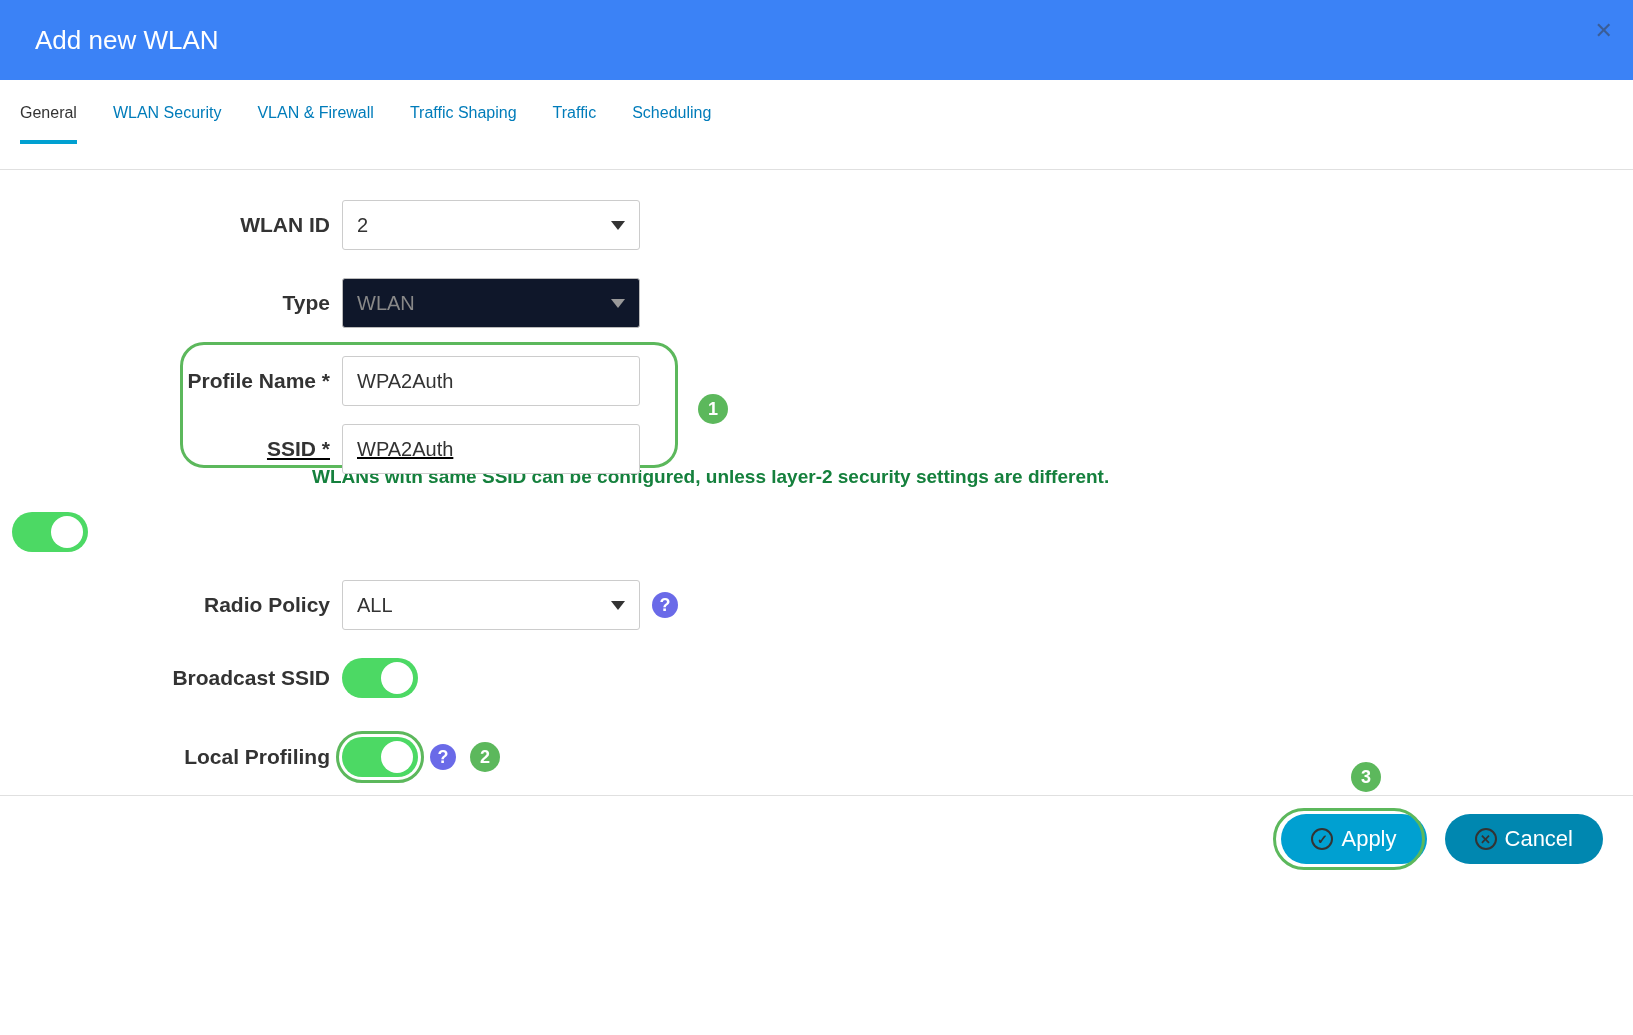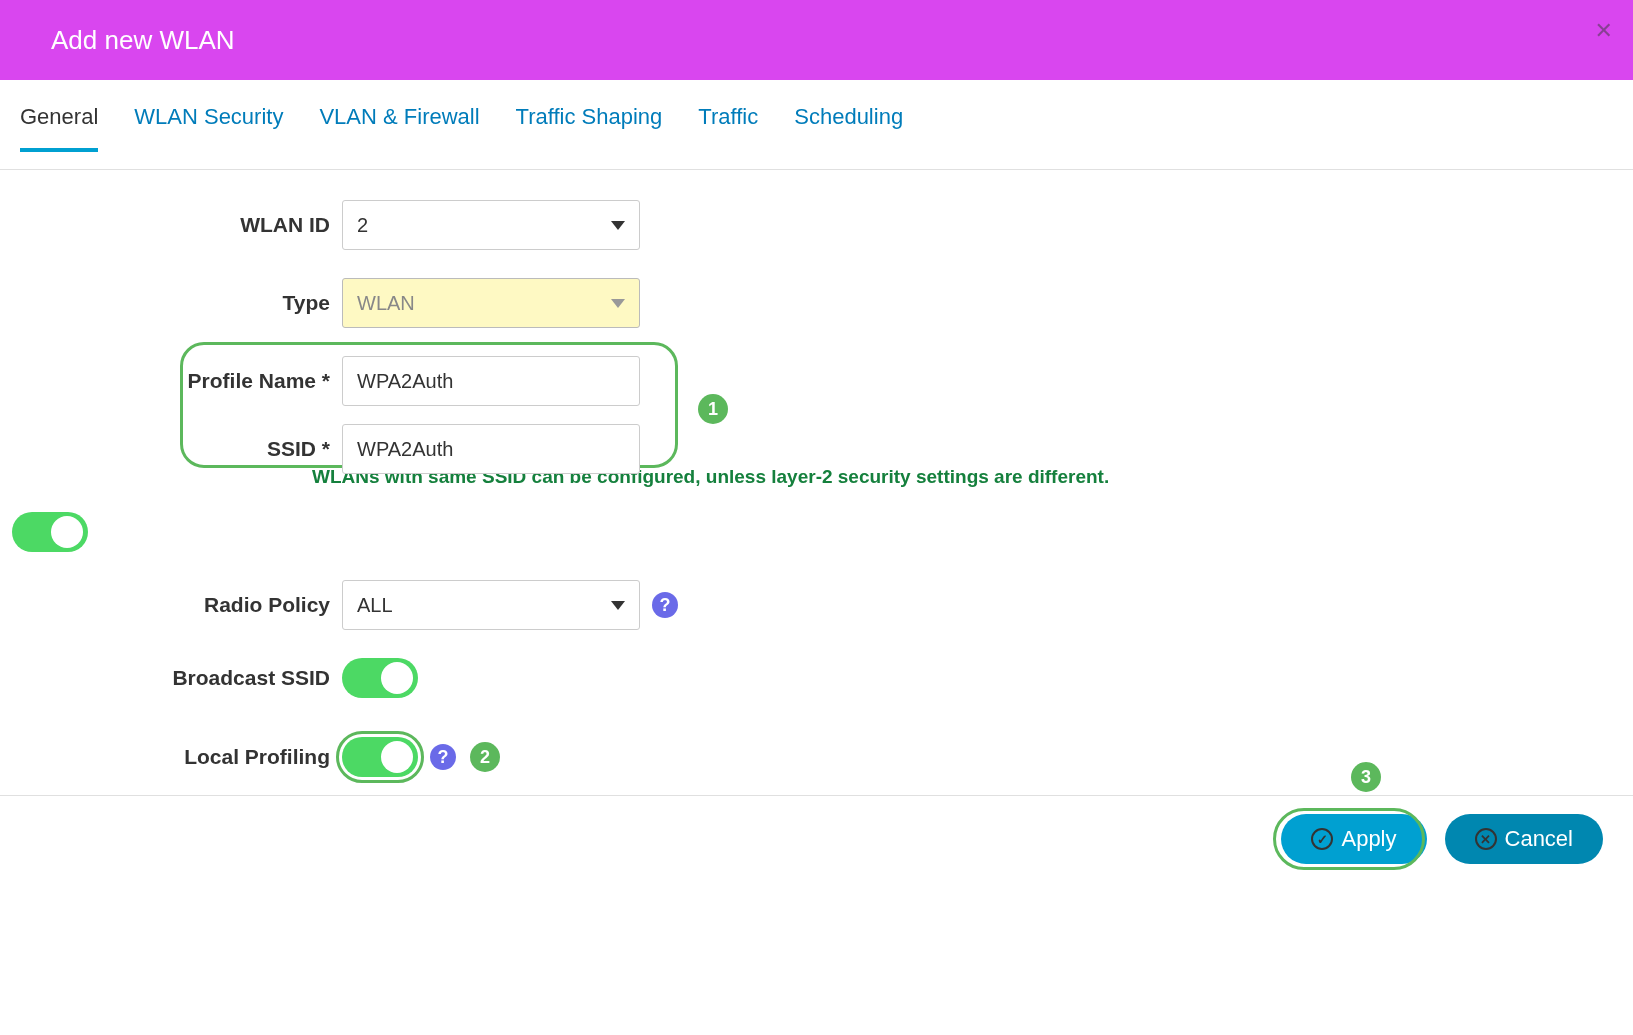--- a/index.html
+++ b/index.html
@@ -1,31 +1,31 @@
 <!DOCTYPE html>
 <html><head>
 <meta charset="utf-8">
 <style>
 * { box-sizing: border-box; margin: 0; padding: 0; }
 body { font-family: Arial, Helvetica, sans-serif; background: #fff; width: 1633px; height: 1035px; position: relative; }
 
-.header { background: #d946ef; height: 80px; display: flex; align-items: center; padding-left: 51px; position: relative; }
+.header { background: #3b82f6; height: 80px; display: flex; align-items: center; padding-left: 35px; position: relative; }
 .header-title { color: #fff; font-size: 26px; font-weight: 400; }
 .close-x { position: absolute; right: 20px; top: 18px; color: #3a3a3a; font-size: 22px; cursor: pointer; opacity: 0.5; }
 
 .tabs { display: flex; gap: 36px; padding: 24px 20px 0 20px; border-bottom: 1px solid #e0e0e0; height: 90px; align-items: flex-start; }
-.tab { font-size: 22px; color: #007cba; cursor: pointer; padding-bottom: 18px; }
+.tab { font-size: 16px; color: #007cba; cursor: pointer; padding-bottom: 18px; }
 .tab.active { color: #333; border-bottom: 4px solid #00a0d1; font-weight: 500; }
 
 .form-area { padding-top: 30px; padding-left: 12px; }
 .form-row { display: flex; align-items: center; margin-bottom: 28px; position: relative; }
 .form-label { width: 330px; text-align: right; font-size: 21px; color: #333; font-weight: 600; padding-right: 12px; }
 
 .select-box, .text-input { width: 298px; height: 50px; border: 1px solid #ccc; border-radius: 3px; padding: 0 14px; font-size: 20px; color: #333; background: #fff; display: flex; align-items: center; justify-content: space-between; }
-.select-box.disabled { background: #fef9c3; color: #888; border-color: #bbb; }
+.select-box.disabled { background: #0f172a; color: #888; border-color: #bbb; }
 .select-caret { width: 0; height: 0; border-left: 7px solid transparent; border-right: 7px solid transparent; border-top: 9px solid #333; }
 .select-caret.gray { border-top-color: #999; }
 .text-input { outline: none; }
 
 .toggle { width: 76px; height: 40px; border-radius: 20px; position: relative; cursor: pointer; }
 .toggle.on { background: #4cd964; }
 .toggle .knob { width: 32px; height: 32px; background: #fff; border-radius: 50%; position: absolute; top: 4px; }
 .toggle.on .knob { right: 5px; }
 
 .help-icon { width: 26px; height: 26px; border-radius: 50%; background: #6a6ae8; color: #fff; display: inline-flex; align-items: center; justify-content: center; font-size: 18px; font-weight: bold; margin-left: 12px; cursor: pointer; }
@@ -81,21 +81,21 @@
 
   <div class="profile-ssid-wrap">
     <div class="highlight-box" style="left:168px; top:-14px; width:498px; height:126px;"></div>
     <span class="annotation-badge" style="left:686px; top:38px;">1</span>
 
     <div class="form-row" style="margin-bottom:18px;">
       <div class="form-label">Profile Name *</div>
       <input class="text-input" type="text" value="WPA2Auth" style="">
     </div>
 
-    <div class="form-row" style="margin-bottom:10px;">
+    <div class="form-row" style="margin-bottom:10px;text-decoration:underline;">
       <div class="form-label">SSID *</div>
       <input class="text-input" type="text" value="WPA2Auth" style="">
     </div>
   </div>
 
   <div class="helper-text">WLANs with same SSID can be configured, unless layer-2 security settings are different.</div>
 
   <div class="form-row">
     <div class="toggle on">
         <div class="knob"></div>

